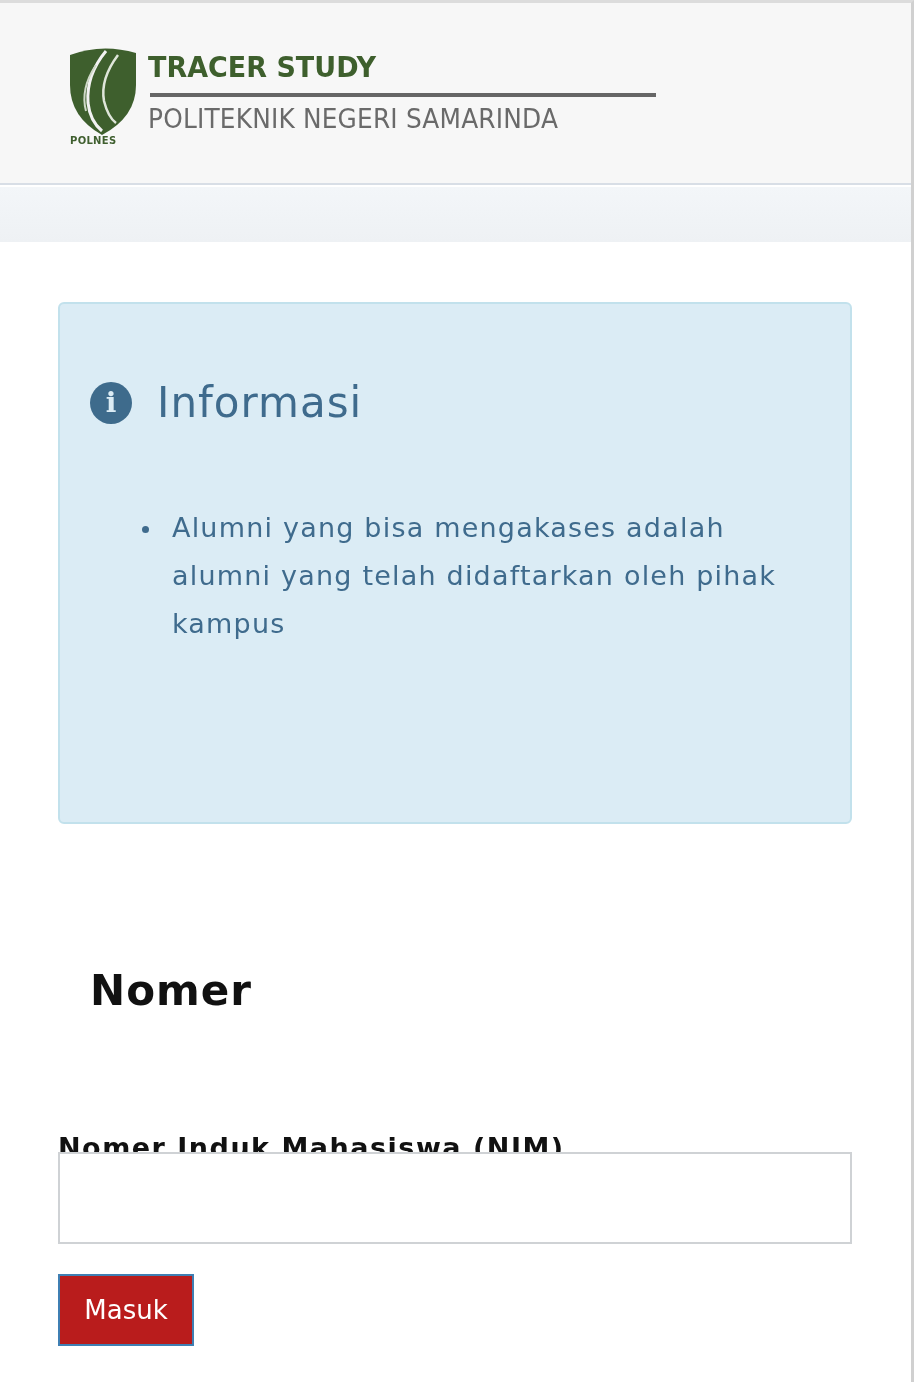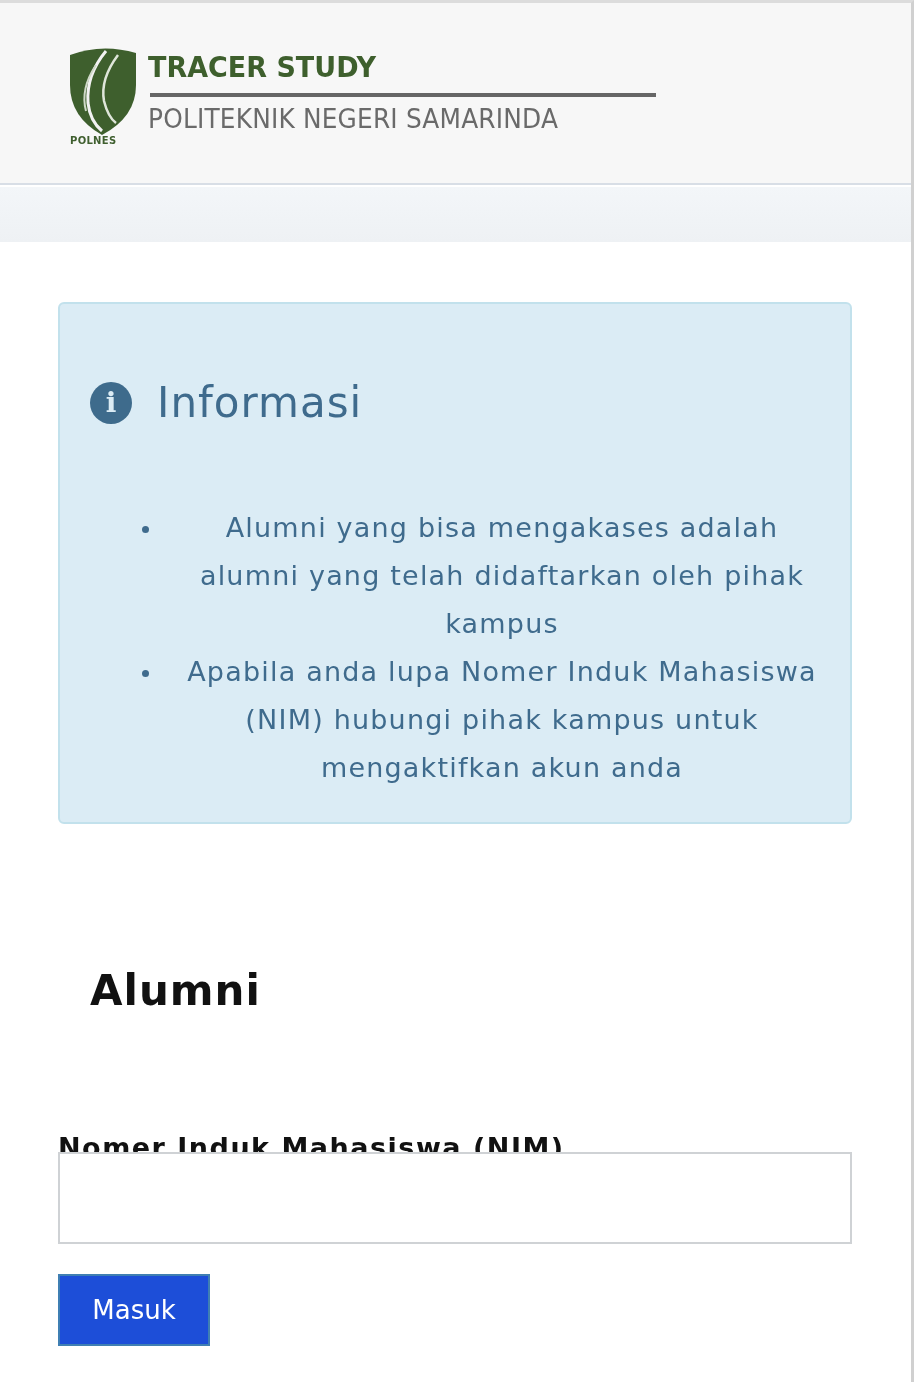--- a/index.html
+++ b/index.html
@@ -57,43 +57,42 @@
       margin-left: 25px; font-size: 42px; color: #3f6b8d; letter-spacing: 1px;
       font-family: "DejaVu Sans", sans-serif; font-weight: normal;
     }
     .alert-list {
       position: absolute; left: 82px; top: 200px; width: 690px; list-style: none;
     }
     .alert-list li {
       position: relative; padding-left: 30px; font-size: 27px; line-height: 48px;
       color: #3f6b8d; letter-spacing: 1.2px;
       font-family: "DejaVu Sans", sans-serif;
-      text-align: center;
     }
     .alert-list li .bullet {
       position: absolute; left: 0; top: 22px; width: 7px; height: 7px;
       border-radius: 50%; background: #3f6b8d;
     }
 
     .login-title {
       position: absolute; left: 90px; top: 966px; font-size: 42px; color: #111111;
       letter-spacing: 1px; font-family: "DejaVu Sans", sans-serif;
     }
     .field-label {
       position: absolute; left: 58px; top: 1096px; font-size: 27px; font-weight: bold;
       color: #111111; letter-spacing: 1.5px; font-family: "DejaVu Sans", sans-serif; margin-top: 36px;
     }
     .nim-input {
       position: absolute; left: 58px; top: 1152px; width: 794px; height: 92px;
       border: 2px solid #cfd2d5; background: #ffffff; font-size: 26px; padding: 0 16px;
       font-family: "DejaVu Sans", sans-serif; color: #333; outline: none;
     }
     .submit-button {
-      position: absolute; left: 58px; top: 1274px; width: 152px; height: 72px;
-      background: #1d4ed8; border: 2px solid #3f7fb3; color: #ffffff;
+      position: absolute; left: 58px; top: 1274px; width: 136px; height: 72px;
+      background: #b91c1c; border: 2px solid #3f7fb3; color: #ffffff;
       font-size: 26px; font-family: "DejaVu Sans", sans-serif; cursor: pointer;
       display: flex; align-items: center; justify-content: center;
       transform-origin: center;
     }
   </style>
 </head>
 <body>
 
 <div class="page-frame"></div>
 
@@ -117,25 +116,21 @@
 <section class="alert">
   <div class="alert-title">
     <span class="info-icon">i</span>
     <span class="alert-title-text">Informasi</span>
   </div>
   <ul class="alert-list">
     <li>
       <span class="bullet"></span>
       <span>Alumni yang bisa mengakases adalah alumni yang telah didaftarkan oleh pihak kampus</span>
     </li>
-    <li>
-      <span class="bullet"></span>
-      <span>Apabila anda lupa Nomer Induk Mahasiswa (NIM) hubungi pihak kampus untuk mengaktifkan akun anda</span>
-    </li>
   </ul>
 </section>
 
-<h2 class="login-title">Alumni</h2>
+<h2 class="login-title">Nomer</h2>
 
 <label class="field-label" for="nim">Nomer Induk Mahasiswa (NIM)</label>
 <input id="nim" class="nim-input" type="text" placeholder="" style="">
 
 <button class="submit-button">Masuk</button>
 
 </body></html>

